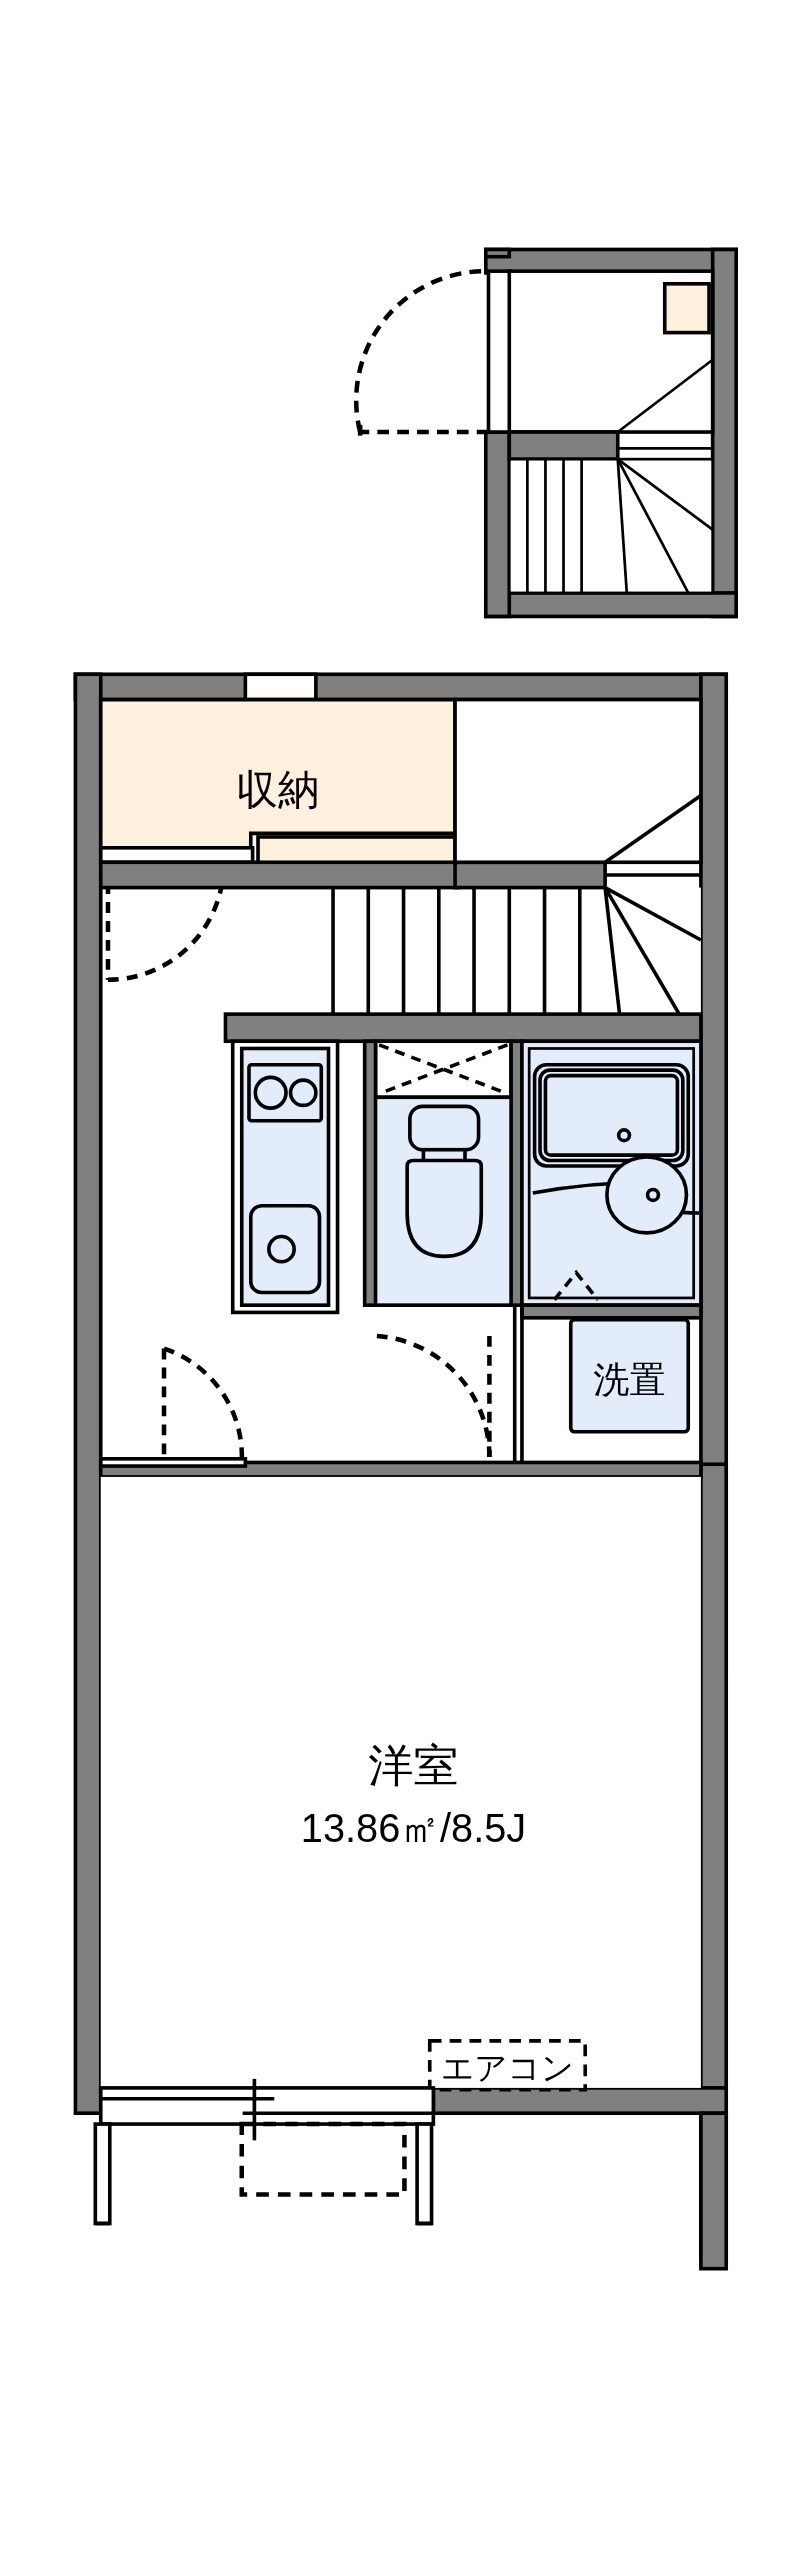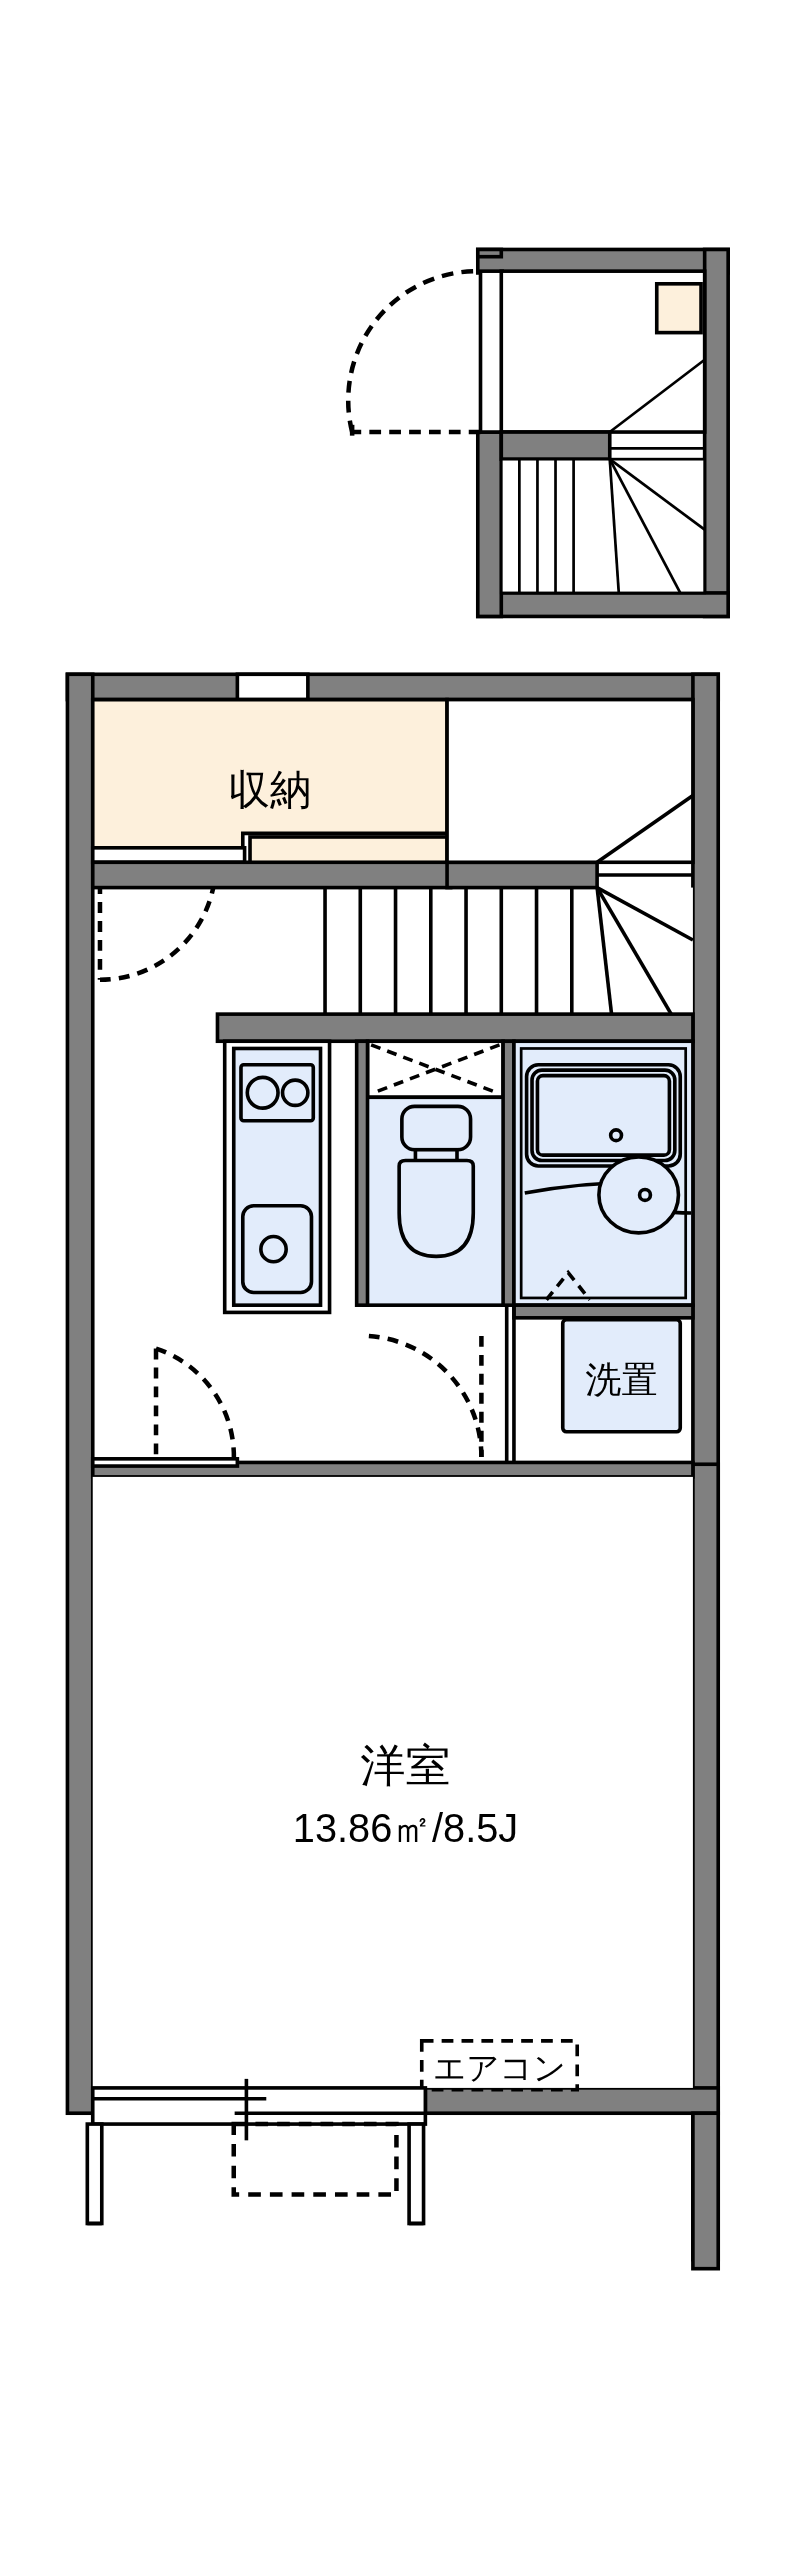--- a/index.html
+++ b/index.html
@@ -9,21 +9,21 @@
   }
   body {
     width: 812px;
     height: 2576px;
     font-family: "Liberation Sans", "DejaVu Sans", sans-serif;
     position: relative;
     overflow: hidden;
   }
   #plan-root {
     position: absolute;
-    left: 4px; top: 0;
+    left: 12px; top: 0;
     width: 648px;
     height: 2576px;
   }
   svg.floorplan {
     display: block;
     width: 812px;
     height: 2576px;
   }
   .lbl {
     font-family: "Liberation Sans", "DejaVu Sans", sans-serif;

